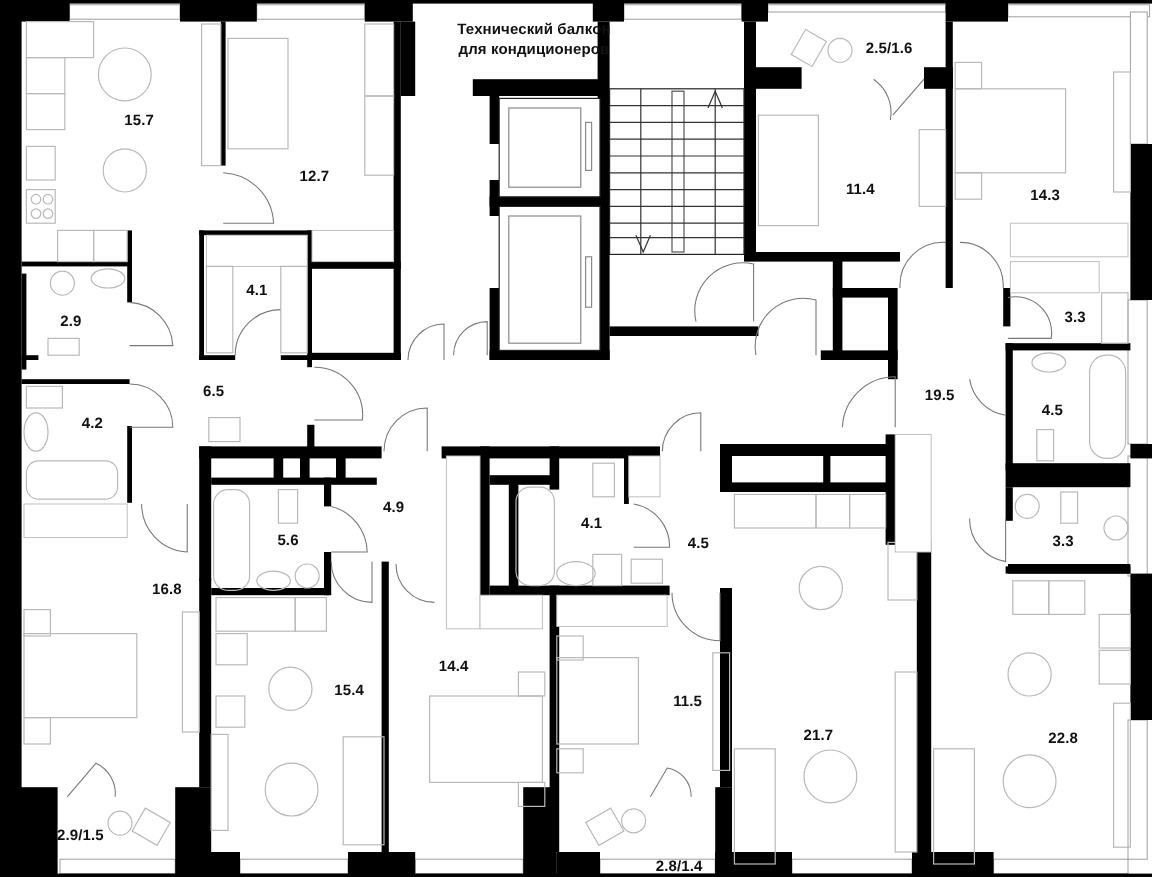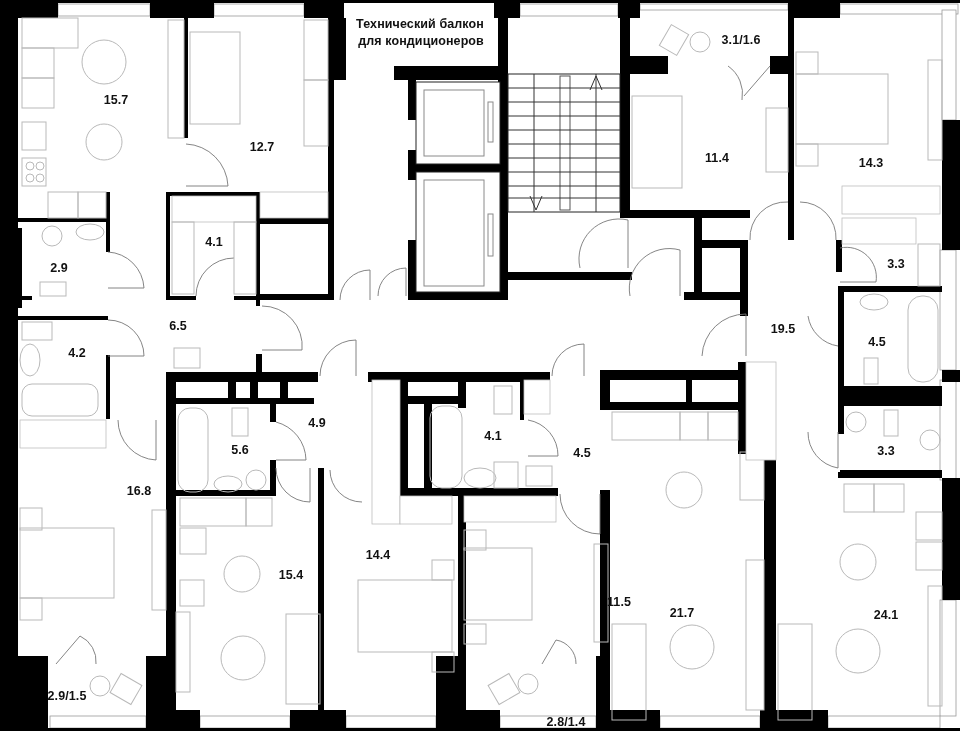--- a/index.html
+++ b/index.html
@@ -317,42 +317,42 @@
     <rect class="f" x="874" y="484" width="30" height="28"></rect>
     <rect class="f" x="916" y="512" width="26" height="28"></rect>
     <rect class="f" x="916" y="542" width="26" height="28"></rect>
     <circle class="f" cx="858" cy="562" r="18"></circle>
     <circle class="f" cx="858" cy="651" r="22"></circle>
     <rect class="f" x="778" y="624" width="34" height="96"></rect>
     <rect class="f" x="928" y="586" width="14" height="120"></rect>
   </g>
 </svg>
 
-<div class="lbl note" style="left:420px;top:33px;text-align:right;">
+<div class="lbl note" style="left:445px;top:33px;">
   <div>Технический балкон</div>
   <div>для кондиционеров</div>
 </div>
 
 <div class="lbl" style="left:116px;top:100px;">15.7</div>
 <div class="lbl" style="left:262px;top:147px;">12.7</div>
 <div class="lbl" style="left:214px;top:242px;">4.1</div>
 <div class="lbl" style="left:59px;top:268px;">2.9</div>
 <div class="lbl" style="left:178px;top:326px;">6.5</div>
 <div class="lbl" style="left:77px;top:353px;text-align:center;">4.2</div>
 <div class="lbl" style="left:240px;top:450px;">5.6</div>
-<div class="lbl" style="left:317px;top:423px;">4.9</div>
+<div class="lbl" style="left:328px;top:423px;">4.9</div>
 <div class="lbl" style="left:97px;top:491px;margin-left:42px;">16.8</div>
 <div class="lbl" style="left:291px;top:575px;">15.4</div>
 <div class="lbl" style="left:378px;top:555px;">14.4</div>
 <div class="lbl" style="left:67px;top:696px;">2.9/1.5</div>
 <div class="lbl" style="left:493px;top:436px;">4.1</div>
 <div class="lbl" style="left:582px;top:453px;">4.5</div>
-<div class="lbl" style="left:573px;top:602px;margin-left:46px;">11.5</div>
+<div class="lbl" style="left:573px;top:584px;">11.5</div>
 <div class="lbl" style="left:566px;top:696px;margin-top:26px;">2.8/1.4</div>
 <div class="lbl" style="left:682px;top:569px;margin-top:44px;">21.7</div>
-<div class="lbl" style="left:741px;top:40px;">3.1/1.6</div>
+<div class="lbl" style="left:741px;top:40px;">2.5/1.6</div>
 <div class="lbl" style="left:717px;top:158px;">11.4</div>
 <div class="lbl" style="left:871px;top:163px;">14.3</div>
 <div class="lbl" style="left:896px;top:264px;">3.3</div>
 <div class="lbl" style="left:783px;top:329px;">19.5</div>
 <div class="lbl" style="left:877px;top:342px;">4.5</div>
 <div class="lbl" style="left:886px;top:451px;">3.3</div>
-<div class="lbl" style="left:886px;top:615px;">24.1</div>
+<div class="lbl" style="left:886px;top:615px;">22.8</div>
 
 </body></html>

